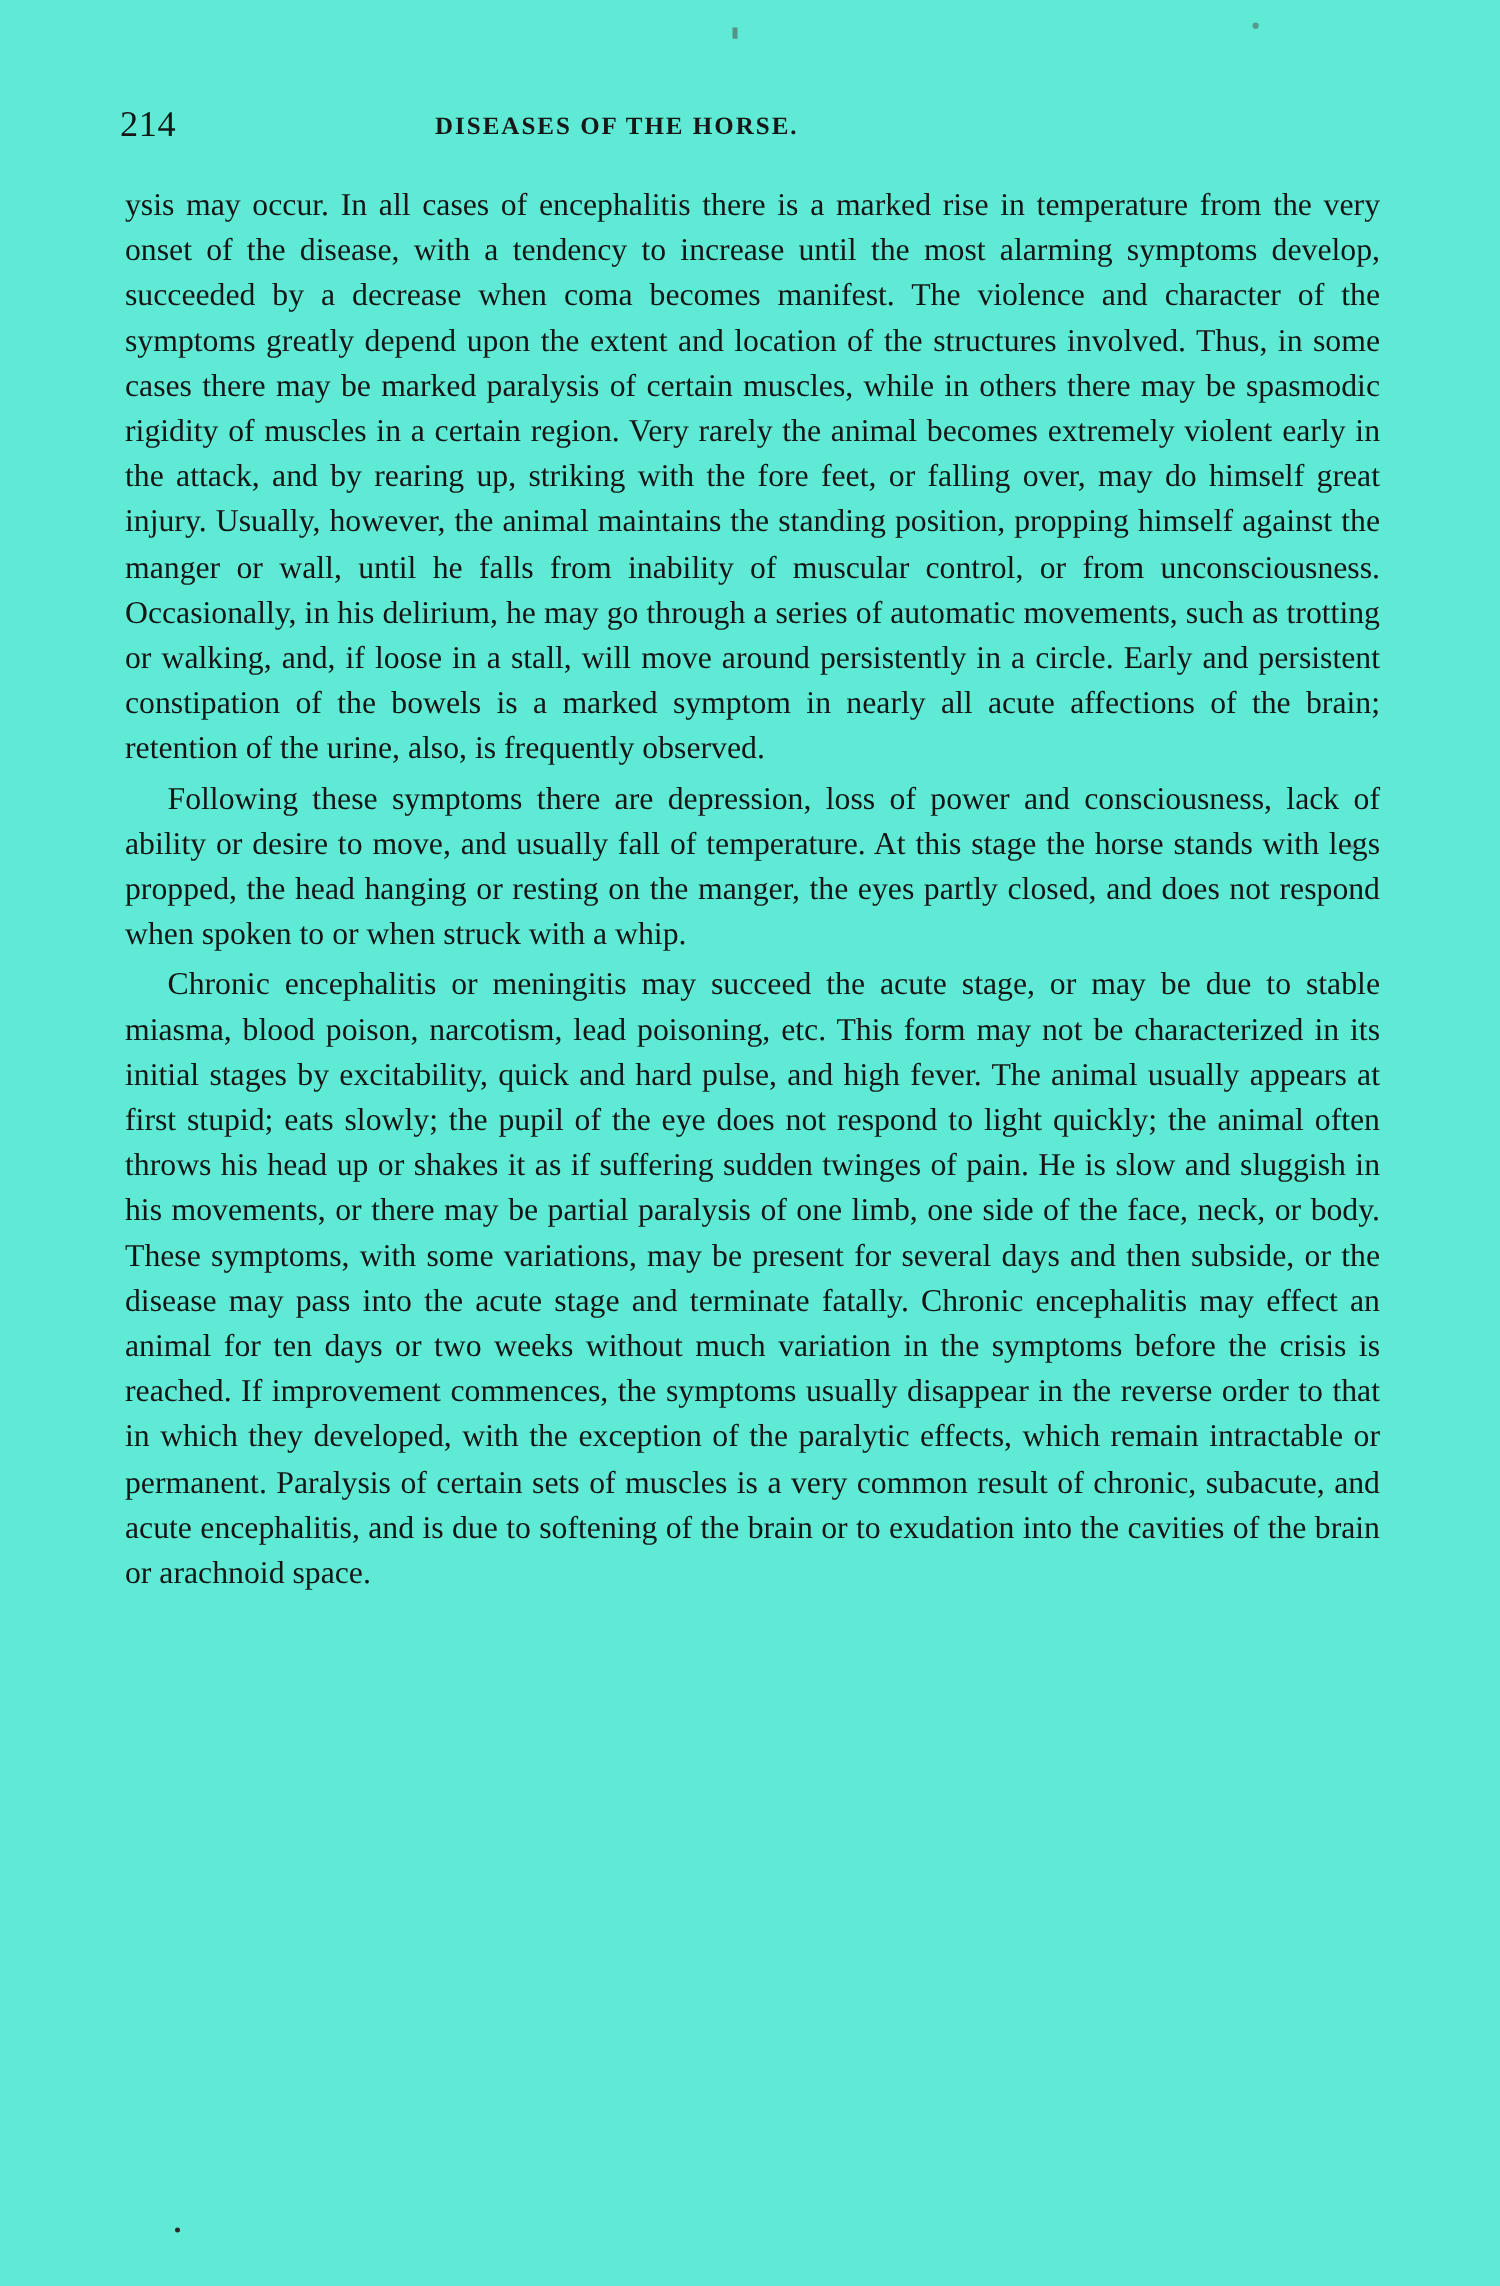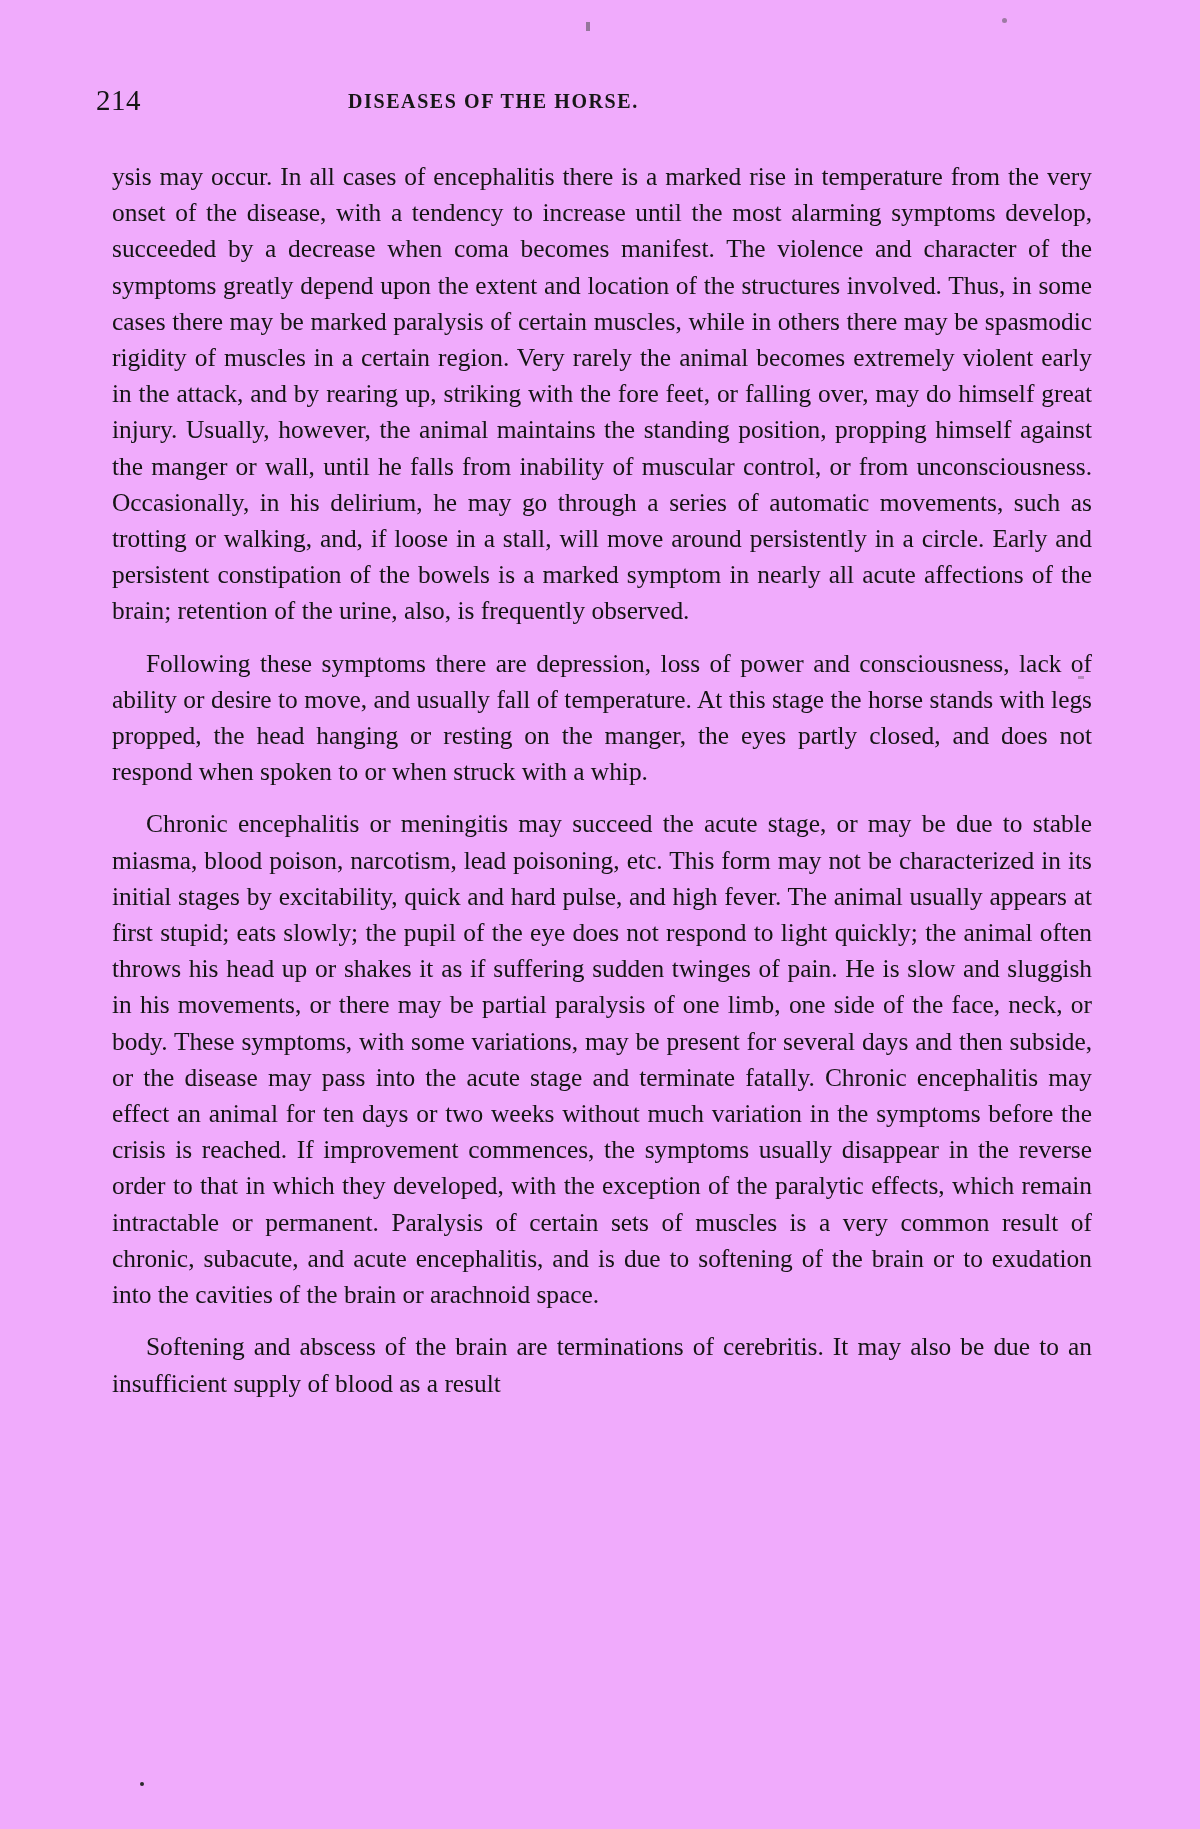--- a/index.html
+++ b/index.html
@@ -12,21 +12,21 @@
     height: 1829px;
     position: relative;
     font-family: "Liberation Serif", serif;
     color: #1a1a1a;
   }
   .page {
     position: absolute;
     top: 0; left: 0;
     width: 1200px;
     height: 1829px;
-    background: #f0abfc;
+    background: #5eead4;
   }
   .header {
     position: absolute;
     top: 84px;
     left: 96px;
     width: 1008px;
     height: 32px;
   }
   .folio {
     position: absolute;
@@ -45,21 +45,21 @@
     color: #171717;
     font-weight: bold;
   }
   .body-text {
     position: absolute;
     top: 142px;
     left: 96px;
     width: 1012px;
   }
   p {
-    margin: 16px;
+    margin: 4px;
     font-size: 25.4px;
     line-height: 36.2px;
     text-align: justify;
     text-justify: inter-word;
     color: #151515;
     hyphens: manual;
   }
   p.indent {
     text-indent: 34px;
   }
@@ -112,17 +112,16 @@
 
   <div class="header">
     <div class="folio">214</div>
     <div class="running-head">DISEASES OF THE HORSE.</div>
   </div>
 
   <div class="body-text">
     <p>ysis may occur. In all cases of encephalitis there is a marked rise in temperature from the very onset of the disease, with a tendency to increase until the most alarming symptoms develop, succeeded by a decrease when coma becomes manifest. The violence and character of the symptoms greatly depend upon the extent and location of the structures involved. Thus, in some cases there may be marked paralysis of certain muscles, while in others there may be spasmodic rigidity of muscles in a certain region. Very rarely the animal becomes extremely violent early in the attack, and by rearing up, striking with the fore feet, or falling over, may do himself great injury. Usually, however, the animal maintains the standing position, propping himself against the manger or wall, until he falls from inability of muscular control, or from unconsciousness. Occasionally, in his delirium, he may go through a series of automatic movements, such as trotting or walking, and, if loose in a stall, will move around persistently in a circle. Early and persistent constipation of the bowels is a marked symptom in nearly all acute affections of the brain; retention of the urine, also, is frequently observed.</p>
     <p class="indent">Following these symptoms there are depression, loss of power and consciousness, lack of ability or desire to move, and usually fall of temperature. At this stage the horse stands with legs propped, the head hanging or resting on the manger, the eyes partly closed, and does not respond when spoken to or when struck with a whip.</p>
     <p class="indent">Chronic encephalitis or meningitis may succeed the acute stage, or may be due to stable miasma, blood poison, narcotism, lead poisoning, etc. This form may not be characterized in its initial stages by excitability, quick and hard pulse, and high fever. The animal usually appears at first stupid; eats slowly; the pupil of the eye does not respond to light quickly; the animal often throws his head up or shakes it as if suffering sudden twinges of pain. He is slow and sluggish in his movements, or there may be partial paralysis of one limb, one side of the face, neck, or body. These symptoms, with some variations, may be present for several days and then subside, or the disease may pass into the acute stage and terminate fatally. Chronic encephalitis may effect an animal for ten days or two weeks without much variation in the symptoms before the crisis is reached. If improvement commences, the symptoms usually disappear in the reverse order to that in which they developed, with the exception of the paralytic effects, which remain intractable or permanent. Paralysis of certain sets of muscles is a very common result of chronic, subacute, and acute encephalitis, and is due to softening of the brain or to exudation into the cavities of the brain or arachnoid space.</p>
-    <p class="indent">Softening and abscess of the brain are terminations of cerebritis. It may also be due to an insufficient supply of blood as a result</p>
   </div>
 
   <div class="footer-dot"></div>
 </div>
 
 </body></html>

